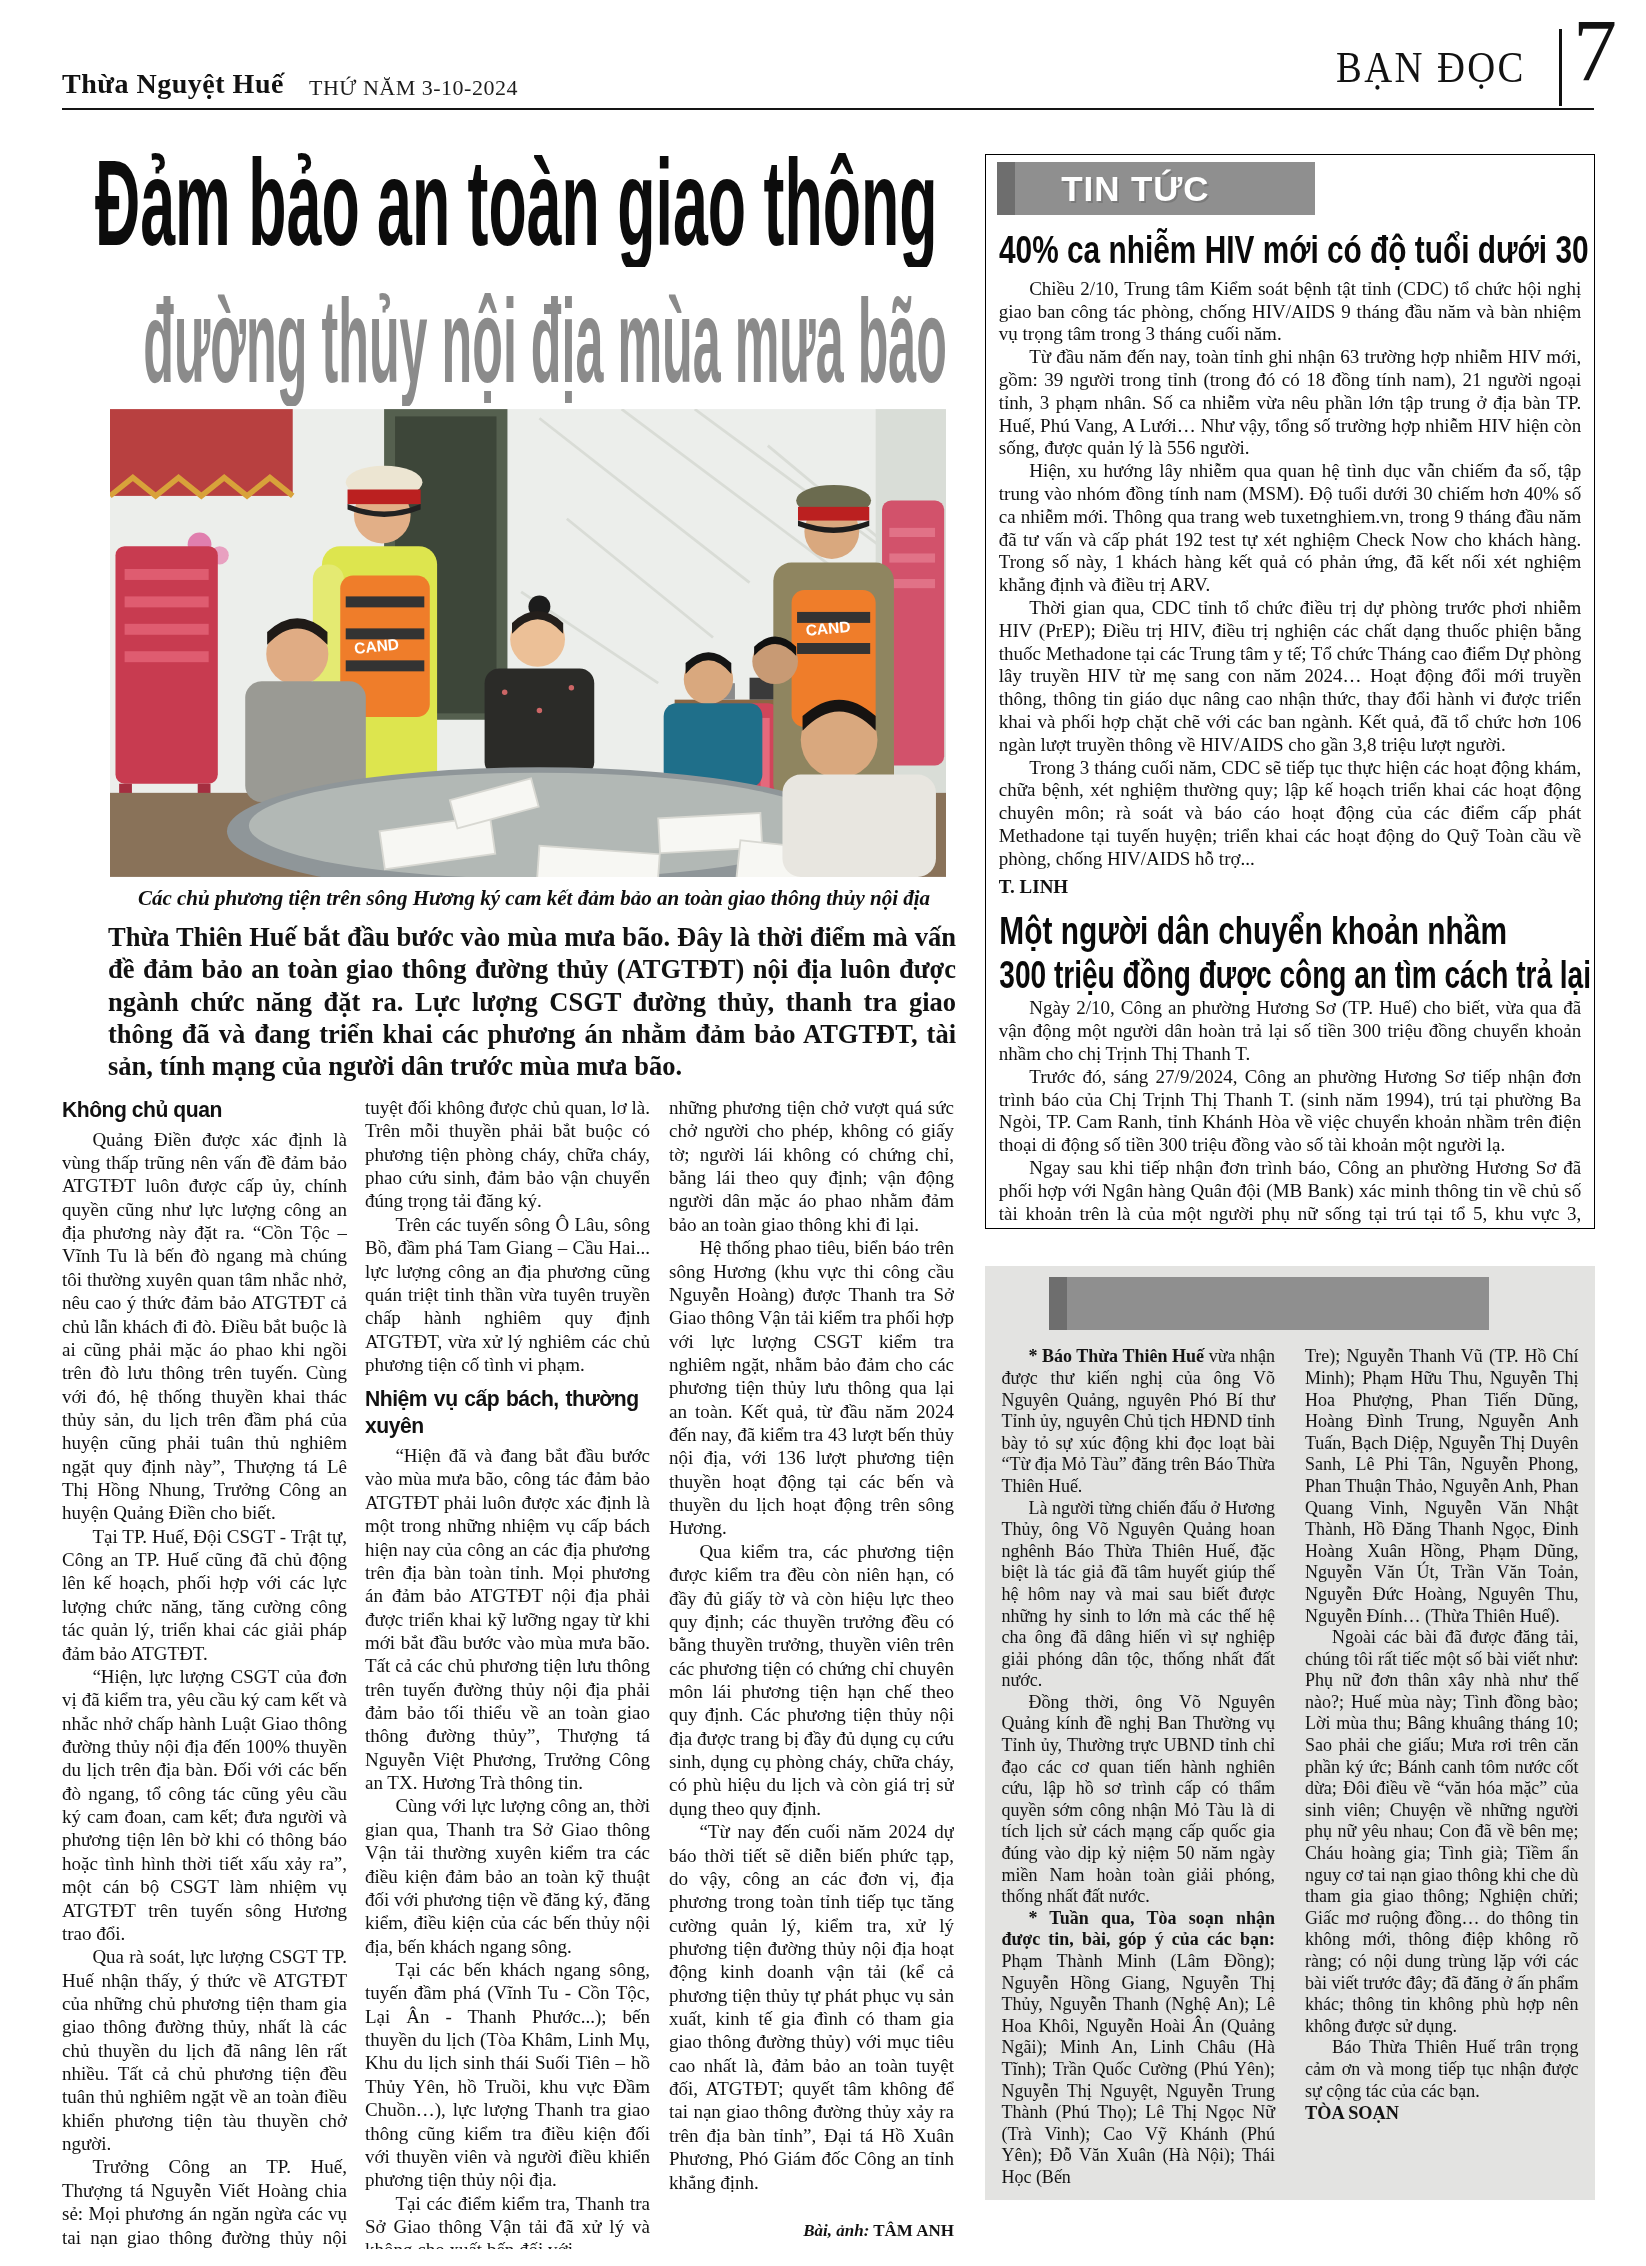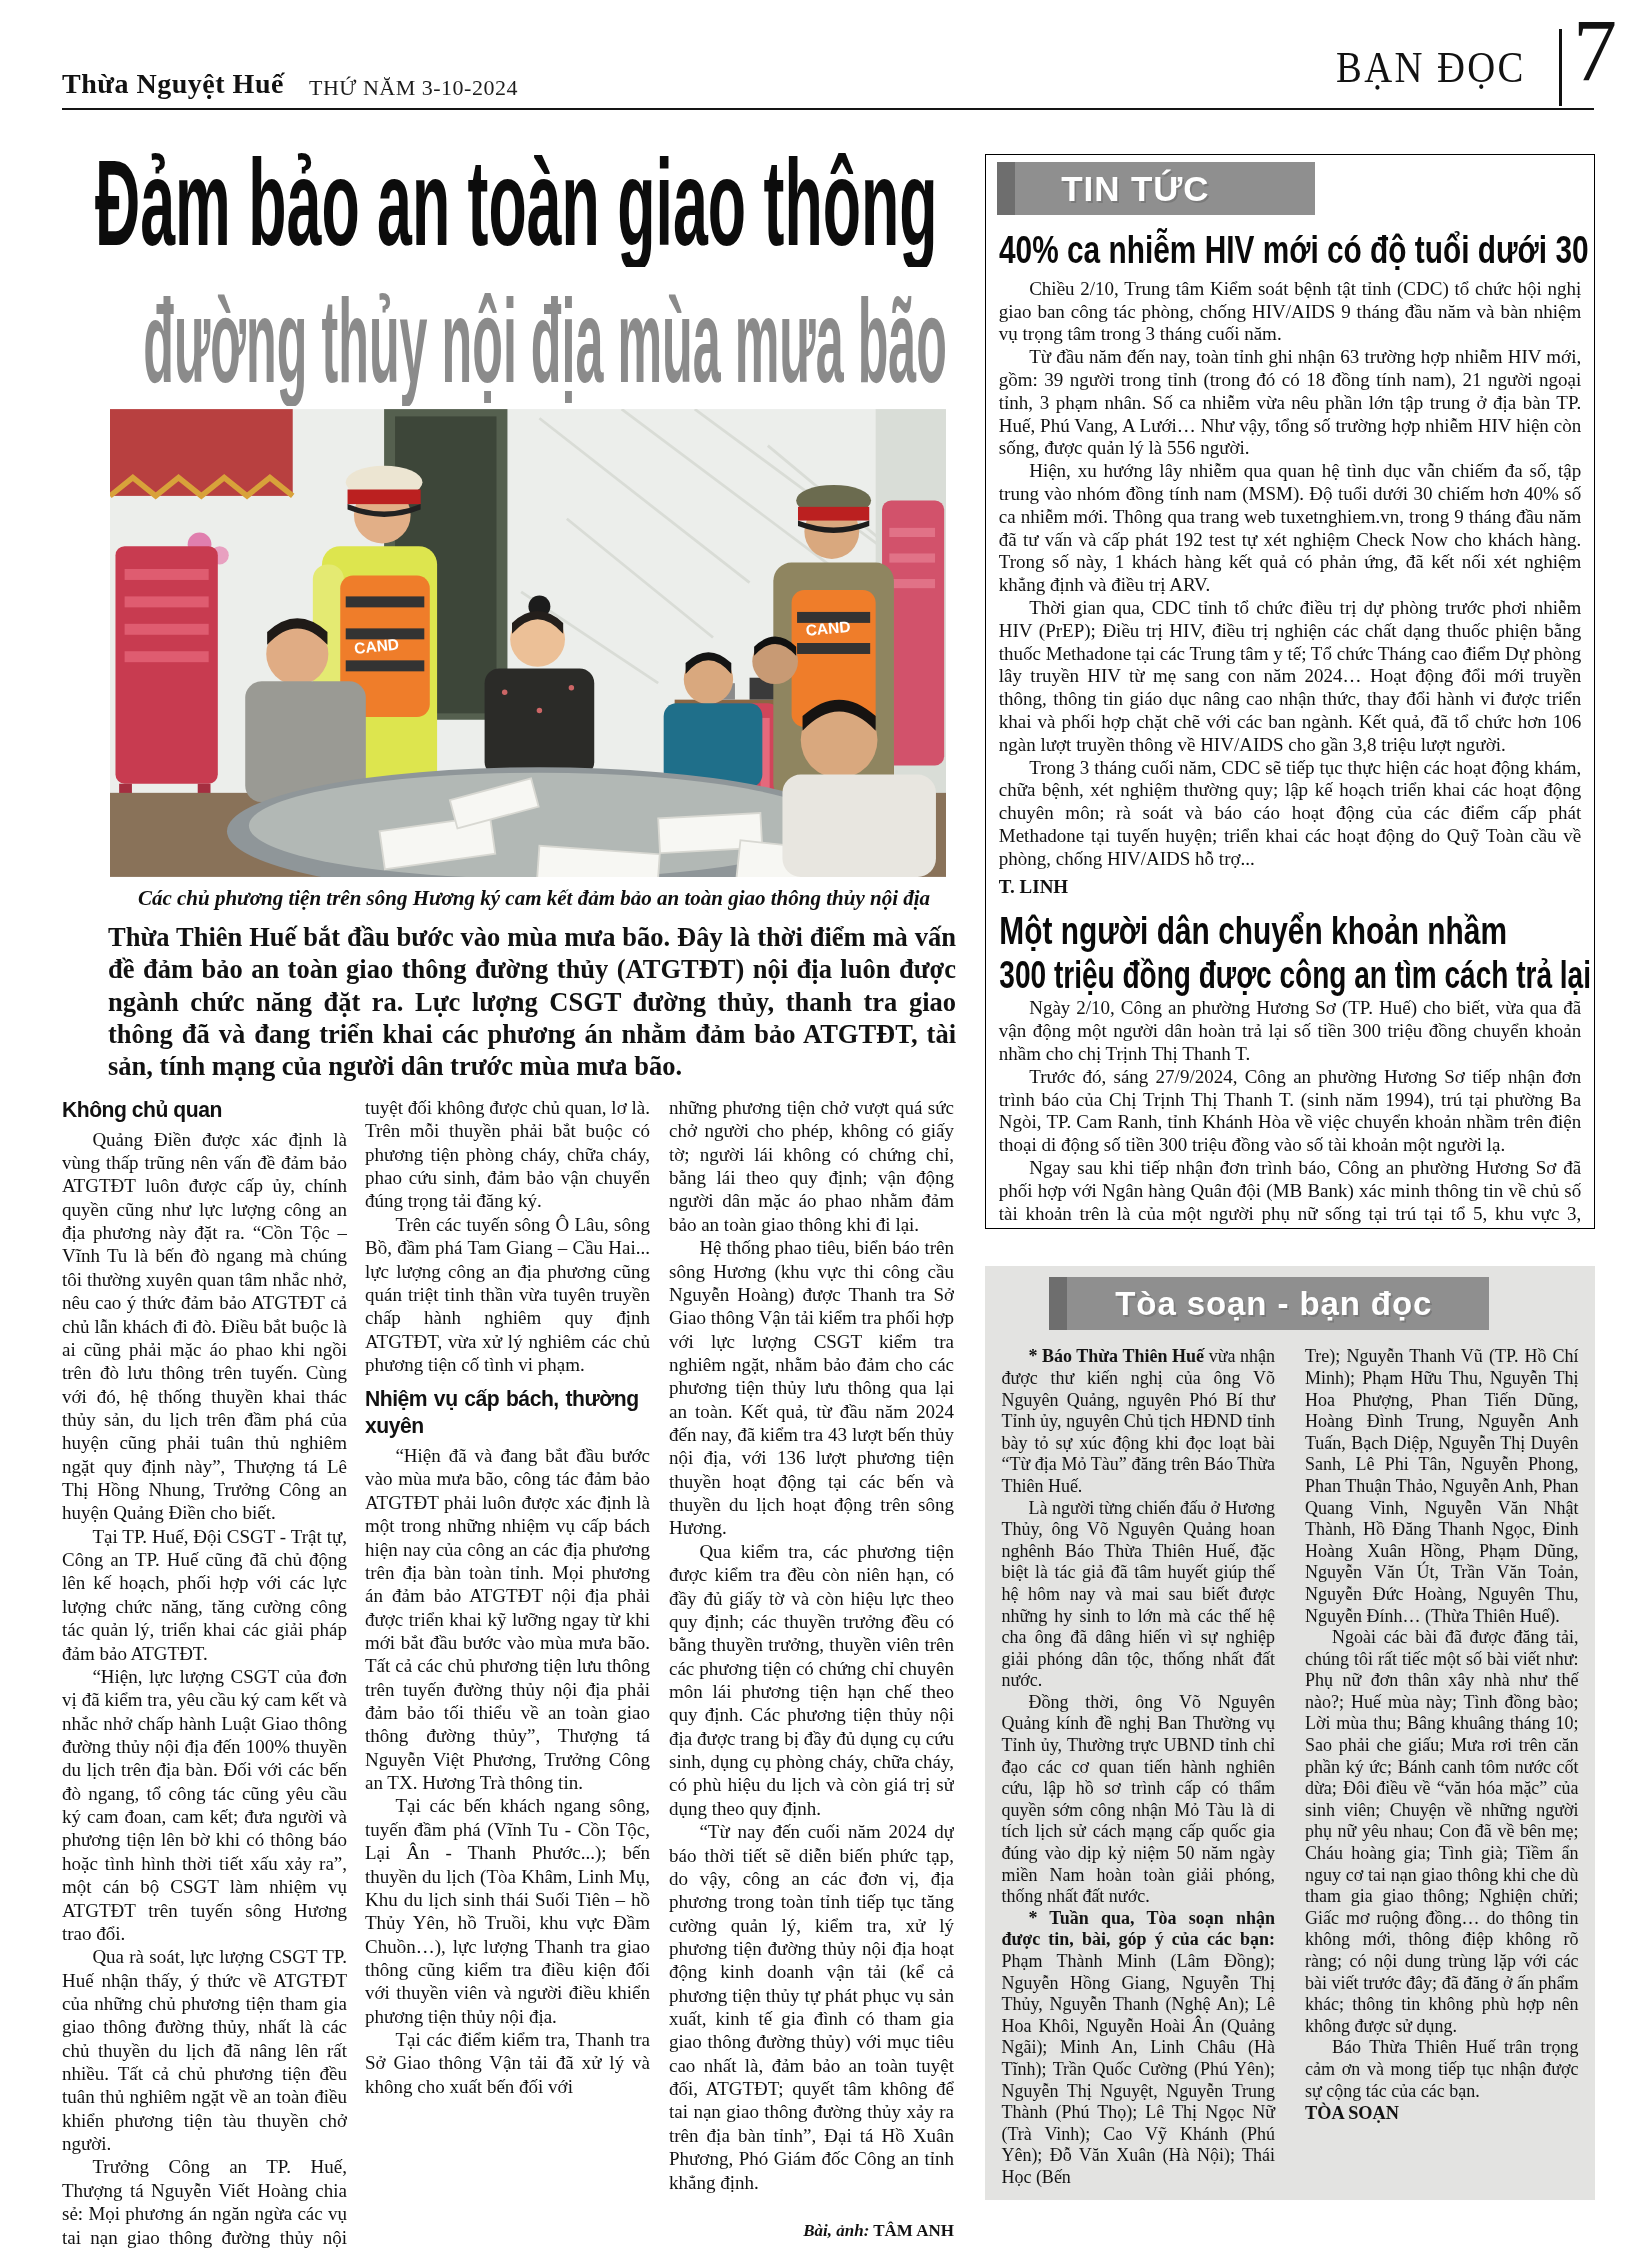--- a/index.html
+++ b/index.html
@@ -204,20 +204,21 @@
     <div class="b-p">Tại TP. Huế, Đội CSGT - Trật tự, Công an TP. Huế cũng đã chủ động lên kế hoạch, phối hợp với các lực lượng chức năng, tăng cường công tác quản lý, triển khai các giải pháp đảm bảo ATGTĐT.</div>
     <div class="b-p">“Hiện, lực lượng CSGT của đơn vị đã kiểm tra, yêu cầu ký cam kết và nhắc nhở chấp hành Luật Giao thông đường thủy nội địa đến 100% thuyền du lịch trên địa bàn. Đối với các bến đò ngang, tổ công tác cũng yêu cầu ký cam đoan, cam kết; đưa người và phương tiện lên bờ khi có thông báo hoặc tình hình thời tiết xấu xảy ra”, một cán bộ CSGT làm nhiệm vụ ATGTĐT trên tuyến sông Hương trao đổi.</div>
     <div class="b-p">Qua rà soát, lực lượng CSGT TP. Huế nhận thấy, ý thức về ATGTĐT của những chủ phương tiện tham gia giao thông đường thủy, nhất là các chủ thuyền du lịch đã nâng lên rất nhiều. Tất cả chủ phương tiện đều tuân thủ nghiêm ngặt về an toàn điều khiển phương tiện tàu thuyền chở người.</div>
     <div class="b-p">Trưởng Công an TP. Huế, Thượng tá Nguyễn Viết Hoàng chia sẻ: Mọi phương án ngăn ngừa các vụ tai nạn giao thông đường thủy nội địa phải luôn chủ động,</div>
   </div>
 <div class="abs col col-2">
     <div class="b-pc">tuyệt đối không được chủ quan, lơ là. Trên mỗi thuyền phải bắt buộc có phương tiện phòng cháy, chữa cháy, phao cứu sinh, đảm bảo vận chuyển đúng trọng tải đăng ký.</div>
     <div class="b-p">Trên các tuyến sông Ô Lâu, sông Bồ, đầm phá Tam Giang – Cầu Hai... lực lượng công an địa phương cũng quán triệt tinh thần vừa tuyên truyền chấp hành nghiêm quy định ATGTĐT, vừa xử lý nghiêm các chủ phương tiện cố tình vi phạm.</div>
     <div class="b-h">Nhiệm vụ cấp bách, thường xuyên</div>
     <div class="b-p">“Hiện đã và đang bắt đầu bước vào mùa mưa bão, công tác đảm bảo ATGTĐT phải luôn được xác định là một trong những nhiệm vụ cấp bách hiện nay của công an các địa phương trên địa bàn toàn tỉnh. Mọi phương án đảm bảo ATGTĐT nội địa phải được triển khai kỹ lưỡng ngay từ khi mới bắt đầu bước vào mùa mưa bão. Tất cả các chủ phương tiện lưu thông trên tuyến đường thủy nội địa phải đảm bảo tối thiểu về an toàn giao thông đường thủy”, Thượng tá Nguyễn Việt Phương, Trưởng Công an TX. Hương Trà thông tin.</div>
+    <div class="b-p">Cùng với lực lượng công an, thời gian qua, Thanh tra Sở Giao thông Vận tải thường xuyên kiểm tra các điều kiện đảm bảo an toàn kỹ thuật đối với phương tiện về đăng ký, đăng kiểm, điều kiện của các bến thủy nội địa, bến khách ngang sông.</div>
     <div class="b-p">Tại các bến khách ngang sông, tuyến đầm phá (Vĩnh Tu - Cồn Tộc, Lại Ân - Thanh Phước...); bến thuyền du lịch (Tòa Khâm, Linh Mụ, Khu du lịch sinh thái Suối Tiên – hồ Thủy Yên, hồ Truồi, khu vực Đầm Chuồn…), lực lượng Thanh tra giao thông cũng kiểm tra điều kiện đối với thuyền viên và người điều khiển phương tiện thủy nội địa.</div>
     <div class="b-p">Tại các điểm kiểm tra, Thanh tra Sở Giao thông Vận tải đã xử lý và không cho xuất bến đối với</div>
   </div>
 <div class="abs col col-3">
     <div class="b-pc">những phương tiện chở vượt quá sức chở người cho phép, không có giấy tờ; người lái không có chứng chỉ, bằng lái theo quy định; vận động người dân mặc áo phao nhằm đảm bảo an toàn giao thông khi đi lại.</div>
     <div class="b-p">Hệ thống phao tiêu, biển báo trên sông Hương (khu vực thi công cầu Nguyễn Hoàng) được Thanh tra Sở Giao thông Vận tải kiểm tra phối hợp với lực lượng CSGT kiểm tra nghiêm ngặt, nhằm bảo đảm cho các phương tiện thủy lưu thông qua lại an toàn. Kết quả, từ đầu năm 2024 đến nay, đã kiểm tra 43 lượt bến thủy nội địa, với 136 lượt phương tiện thuyền hoạt động tại các bến và thuyền du lịch hoạt động trên sông Hương.</div>
     <div class="b-p">Qua kiểm tra, các phương tiện được kiểm tra đều còn niên hạn, có đầy đủ giấy tờ và còn hiệu lực theo quy định; các thuyền trưởng đều có bằng thuyền trưởng, thuyền viên trên các phương tiện có chứng chỉ chuyên môn lái phương tiện hạn chế theo quy định. Các phương tiện thủy nội địa được trang bị đầy đủ dụng cụ cứu sinh, dụng cụ phòng cháy, chữa cháy, có phù hiệu du lịch và còn giá trị sử dụng theo quy định.</div>
     <div class="b-p">“Từ nay đến cuối năm 2024 dự báo thời tiết sẽ diễn biến phức tạp, do vậy, công an các đơn vị, địa phương trong toàn tỉnh tiếp tục tăng cường quản lý, kiểm tra, xử lý phương tiện đường thủy nội địa hoạt động kinh doanh vận tải (kể cả phương tiện thủy tự phát phục vụ sản xuất, kinh tế gia đình có tham gia giao thông đường thủy) với mục tiêu cao nhất là, đảm bảo an toàn tuyệt đối, ATGTĐT; quyết tâm không để tai nạn giao thông đường thủy xảy ra trên địa bàn tỉnh”, Đại tá Hồ Xuân Phương, Phó Giám đốc Công an tỉnh khẳng định.</div>
     <div class="b-by"><b class="blead">Bài, ảnh:</b> TÂM ANH</div>
   </div>
@@ -247,21 +248,20 @@
   <div class="news-body">
       <div class="b-p">Ngày 2/10, Công an phường Hương Sơ (TP. Huế) cho biết, vừa qua đã vận động một người dân hoàn trả lại số tiền 300 triệu đồng chuyển khoản nhầm cho chị Trịnh Thị Thanh T.</div>
       <div class="b-p">Trước đó, sáng 27/9/2024, Công an phường Hương Sơ tiếp nhận đơn trình báo của Chị Trịnh Thị Thanh T. (sinh năm 1994), trú tại phường Ba Ngòi, TP. Cam Ranh, tỉnh Khánh Hòa về việc chuyển khoản nhầm trên điện thoại di động số tiền 300 triệu đồng vào số tài khoản một người lạ.</div>
       <div class="b-p">Ngay sau khi tiếp nhận đơn trình báo, Công an phường Hương Sơ đã phối hợp với Ngân hàng Quân đội (MB Bank) xác minh thông tin về chủ số tài khoản trên là của một người phụ nữ sống tại trú tại tổ 5, khu vực 3, phường Hương Sơ.</div>
     </div>
 </div>
 
 <div class="abs toasoan-box">
   <div class="graybar ts-bar">
     <div class="accent"></div>
-    <div class="bar-label">Tòa soạn - bạn đọc</div>
   </div>
   <div class="ts-cols">
     <div class="ts-col">
         <div class="b-p"><b class="blead">* Báo Thừa Thiên Huế</b> vừa nhận được thư kiến nghị của ông Võ Nguyên Quảng, nguyên Phó Bí thư Tỉnh ủy, nguyên Chủ tịch HĐND tỉnh bày tỏ sự xúc động khi đọc loạt bài “Từ địa Mỏ Tàu” đăng trên Báo Thừa Thiên Huế.</div>
         <div class="b-p">Là người từng chiến đấu ở Hương Thủy, ông Võ Nguyên Quảng hoan nghênh Báo Thừa Thiên Huế, đặc biệt là tác giả đã tâm huyết giúp thế hệ hôm nay và mai sau biết được những hy sinh to lớn mà các thế hệ cha ông đã dâng hiến vì sự nghiệp giải phóng dân tộc, thống nhất đất nước.</div>
         <div class="b-p">Đồng thời, ông Võ Nguyên Quảng kính đề nghị Ban Thường vụ Tỉnh ủy, Thường trực UBND tỉnh chỉ đạo các cơ quan tiến hành nghiên cứu, lập hồ sơ trình cấp có thẩm quyền sớm công nhận Mỏ Tàu là di tích lịch sử cách mạng cấp quốc gia đúng vào dịp kỷ niệm 50 năm ngày miền Nam hoàn toàn giải phóng, thống nhất đất nước.</div>
         <div class="b-p"><b class="blead">* Tuần qua, Tòa soạn nhận được tin, bài, góp ý của các bạn:</b> Phạm Thành Minh (Lâm Đồng); Nguyễn Hồng Giang, Nguyễn Thị Thủy, Nguyễn Thanh (Nghệ An); Lê Hoa Khôi, Nguyễn Hoài Ân (Quảng Ngãi); Minh An, Linh Châu (Hà Tĩnh); Trần Quốc Cường (Phú Yên); Nguyễn Thị Nguyệt, Nguyễn Trung Thành (Phú Thọ); Lê Thị Ngọc Nữ (Trà Vinh); Cao Vỹ Khánh (Phú Yên); Đỗ Văn Xuân (Hà Nội); Thái Học (Bến</div>
       </div>
     <div class="ts-col">
         <div class="b-pc">Tre); Nguyễn Thanh Vũ (TP. Hồ Chí Minh); Phạm Hữu Thu, Nguyễn Thị Hoa Phượng, Phan Tiến Dũng, Hoàng Đình Trung, Nguyễn Anh Tuấn, Bạch Diệp, Nguyễn Thị Duyên Sanh, Lê Phi Tân, Nguyễn Phong, Phan Thuận Thảo, Nguyễn Anh, Phan Quang Vinh, Nguyễn Văn Nhật Thành, Hồ Đăng Thanh Ngọc, Đinh Hoàng Xuân Hồng, Phạm Dũng, Nguyễn Văn Út, Trần Văn Toản, Nguyễn Đức Hoàng, Nguyên Thu, Nguyễn Đính… (Thừa Thiên Huế).</div>

